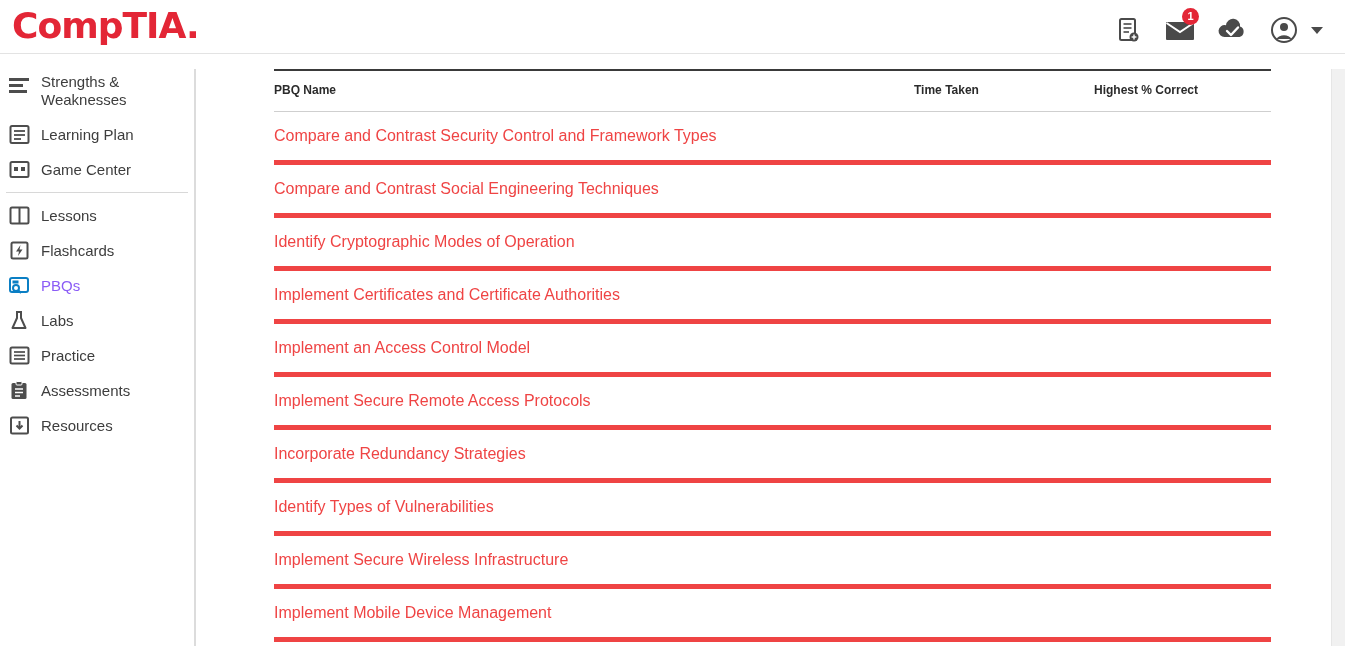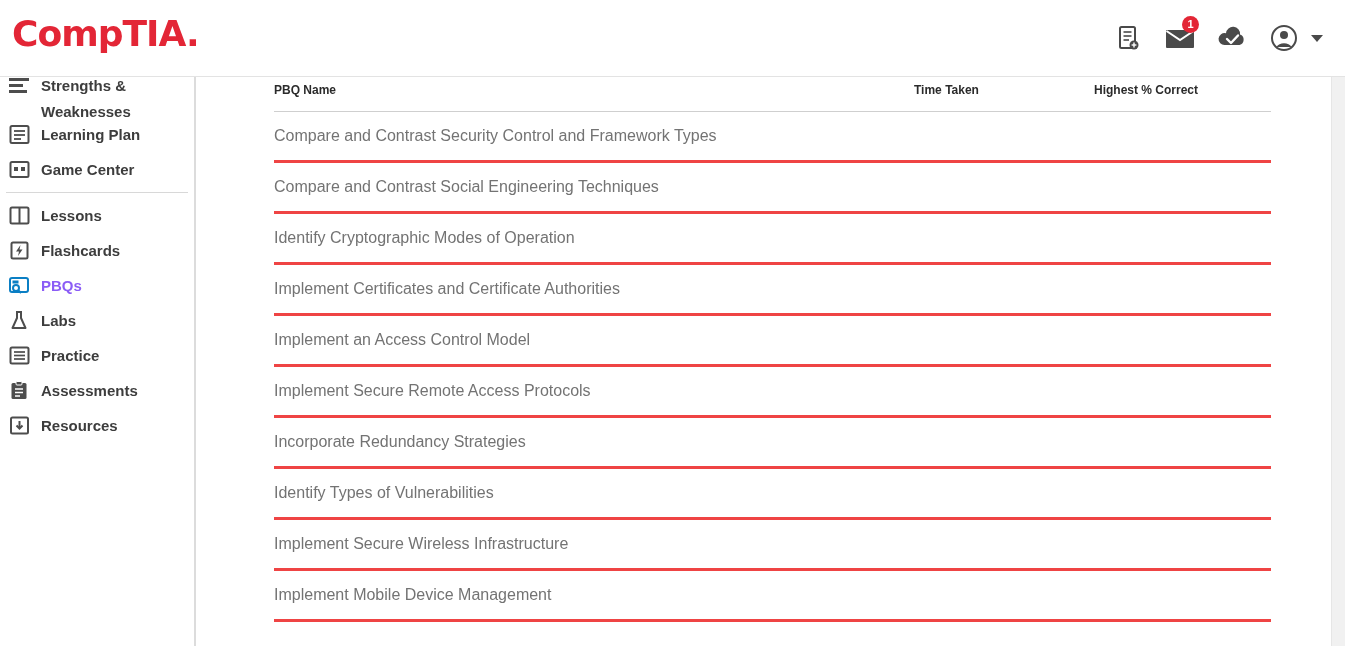--- a/index.html
+++ b/index.html
@@ -13,25 +13,24 @@
   #app {
     position: relative;
     width: 1345px; height: 646px;
     background: #ffffff;
   }
 
   
   .header {
     position: absolute;
     top: 0; left: 0;
-    width: 1345px; height: 69px;
+    width: 1345px; height: 54px;
     background: #ffffff;
     border-bottom: 1px solid #e3e3e3;
     z-index: 10;
-    margin-top: 8px;
   }
   .logo {
     position: absolute;
     left: 12px; top: 6px;
     height: 40px;
     display: flex;
     align-items: center;
   }
   .logo-text {
     font-family: "DejaVu Sans", sans-serif;
@@ -102,21 +101,21 @@
   .nav-item.tall { height: 46px; align-items: flex-start; padding-top: 2px;}
   .nav-item .nav-ico {
     width: 26px; height: 26px;
     flex: 0 0 26px;
     margin-right: 9px;
     display: flex;
     align-items: center;
     justify-content: center;
     color: #4d4d4d;
   }
-  .nav-item .nav-label { line-height: 26px; font-weight: bold; }
+  .nav-item .nav-label { line-height: 18px; }
   .nav-item.active .nav-label { color: #8b5cf6; }
   .nav-item.active .nav-ico { color: #0b7fc4; }
   .nav-sep {
     height: 1px;
     background: #d8d8d8;
     margin: 5px 6px 5px 6px;
   }
 
   
   .main {
@@ -144,23 +143,23 @@
     padding: 12px 0 14px 0;
     border-top: 2px solid #3a3a3a;
     border-bottom: 1px solid #cfcfcf;
     white-space: nowrap;
   }
   th.col-name { padding-left: 10px; width: 640px; }
   th.col-time { width: 180px; text-align: right; padding-right: 14px;}
   th.col-pct  { width: 177px; text-align: right; padding-right: 12px; margin-left: 44px;}
   table.pbq tbody td {
     font-size: 16px;
-    color: #737373;
+    color: #ef4444;
     padding: 13px 0 13px 0;
-    border-bottom: 3px solid #ef4444;
+    border-bottom: 5px solid #ef4444;
     line-height: 22px;
   }
   td.col-name { padding-left: 10px; }
   td.col-time { text-align: right; padding-right: 14px; }
   td.col-pct  { text-align: right; padding-right: 12px; }
 
   
   .right-gutter {
     position: absolute;
     top: 69px; right: 0;

